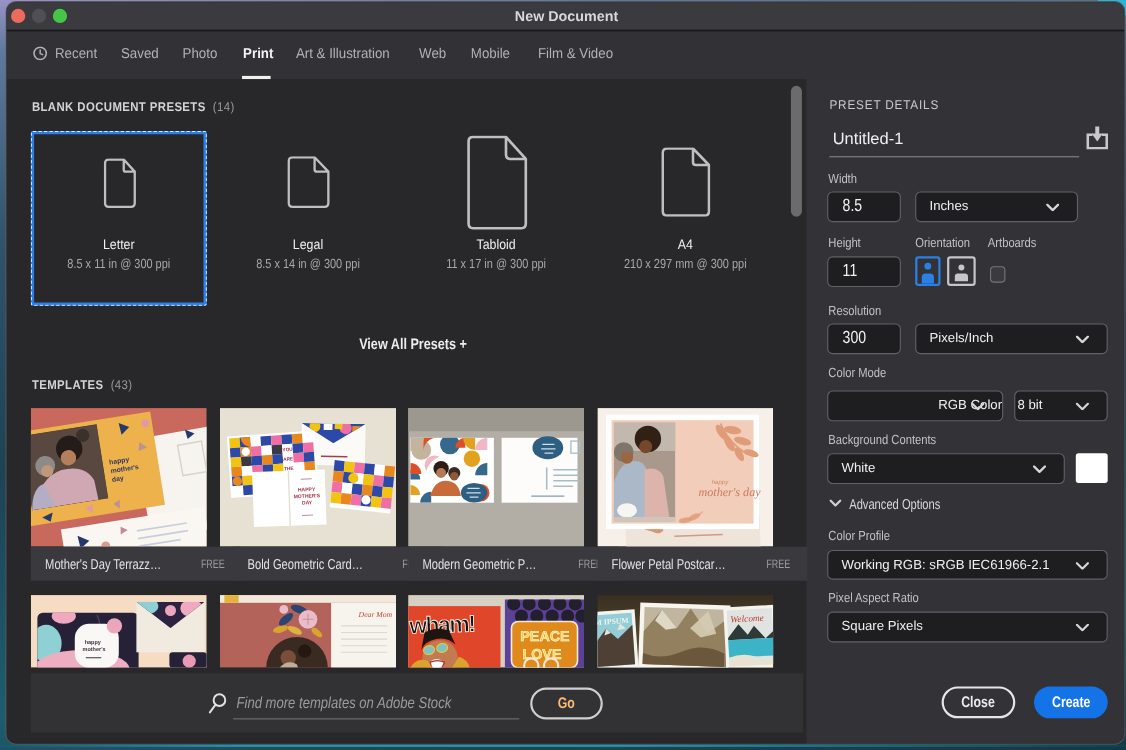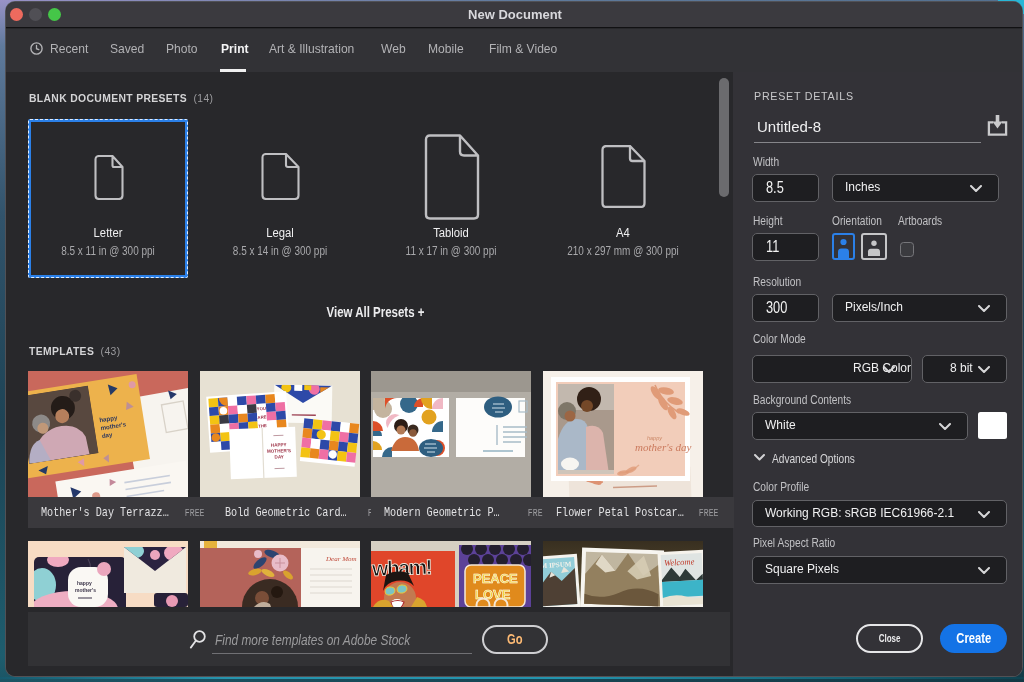--- a/index.html
+++ b/index.html
@@ -17,44 +17,44 @@
   #tabbar { position:absolute; left:0; top:27px; width:1018px; height:43px; background:#323236; }
   .tab { position:absolute; top:12px; font-size:13px; color:#b2b2b5; line-height:15px; white-space:nowrap; transform:scaleX(0.93); transform-origin:0 50%; }
   #printul { position:absolute; left:214px; top:67px; width:26px; height:2.5px; background:#f0f0f0; }
   
   #leftbg { position:absolute; left:0; top:70px; width:727px; height:606px; background:#28282b; }
   #rightbg { position:absolute; left:727px; top:70px; width:291px; height:606px; background:#333237; }
   #sbar { position:absolute; left:713px; top:76px; width:10px; height:119px; border-radius:5px; background:#6b6b6e; }
   .hdr { position:absolute; font-size:11.5px; font-weight:bold; color:#d4d4d6; letter-spacing:0.4px; line-height:13px; transform:scaleX(0.9); transform-origin:0 50%; white-space:nowrap; }
   .hdr span { font-weight:normal; color:#9b9b9e; }
   
-  .pcard { position:absolute; top:116px; width:160px; height:159px; }
+  .pcard { position:absolute; top:105px; width:160px; height:159px; }
   .pname { position:absolute; width:160px; text-align:center; top:108px; font-size:12.5px; color:#f0f0f1; line-height:14px; transform:scaleX(0.9); }
   .pdim { position:absolute; width:160px; text-align:center; top:126px; font-size:12px; color:#a8a8ab; line-height:14px; transform:scaleX(0.83); white-space:nowrap; }
   #selcard { position:absolute; left:22px; top:117px; width:160px; height:159px; border:3px solid #2b80e8; border-radius:2px; }
   #selcard i { position:absolute; inset:-3px; border:1px dashed rgba(255,255,255,0.85); border-radius:2px; }
   
   .timg { position:absolute; width:160px; height:126px; top:369px; overflow:hidden; }
   .timg2 { position:absolute; width:160px; height:66px; top:539px; overflow:hidden; }
-  .tlab { position:absolute; width:191px; height:31px; top:495px; background:#3a393d;font-family:Liberation Mono, monospace; }
+  .tlab { position:absolute; width:191px; height:31px; top:495px; background:#3a393d; }
   .tlab b { position:absolute; left:13px; top:8px; font-weight:normal; font-size:13px; color:#e2e2e4; line-height:15px; white-space:nowrap; transform:scaleX(0.78); transform-origin:0 50%; }
   .tlab s { position:absolute; right:15px; top:9px; text-decoration:none; font-size:11px; color:#9c9c9f; line-height:14px; transform:scaleX(0.74); transform-origin:100% 50%; }
   
   .lbl { position:absolute; font-size:12px; color:#c1c1c4; line-height:13px; transform:scaleX(0.85); transform-origin:0 50%; white-space:nowrap; }
   .in { position:absolute; height:28px; background:#1e1e21; border:1.5px solid #626266; border-radius:5px; font-size:16px; color:#f2f2f2; line-height:25px; padding-left:13px; }
   .in b { display:inline-block; font-weight:normal; transform:scaleX(0.8); transform-origin:0 50%; }
   .sel { position:absolute; height:28px; background:#1e1e21; border:1.5px solid #626266; border-radius:5px; font-size:12px; color:#f0f0f1; line-height:25px; padding-left:12px; white-space:nowrap; }
   .sel svg { position:absolute; right:16px; top:50%; margin-top:-3px; }
   
   #footer { position:absolute; left:22px; top:610px; width:702px; height:54px; background:#323235; }
   #gobtn { position:absolute; left:454px; top:13px; width:66px; height:29px; border:2px solid #cfcfd2; border-radius:15px; text-align:center; line-height:25px; font-size:14px; font-weight:bold; color:#fdba74; }
   #searchph { position:absolute; left:187px; top:20px; font-size:14.5px; font-style:italic; color:#9b9b9d; line-height:16px; transform:scaleX(0.82); transform-origin:0 50%; white-space:nowrap; }
   #searchul { position:absolute; left:184px; top:41px; width:260px; height:1px; background:#707074; }
   
-  #closebtn { position:absolute; left:850px; top:622px; width:67px; height:29px; border:2px solid #e6e6e8; border-radius:15px; text-align:center; line-height:25px; font-size:10px; font-weight:bold; color:#ebebed; }
+  #closebtn { position:absolute; left:850px; top:622px; width:67px; height:29px; border:2px solid #e6e6e8; border-radius:15px; text-align:center; line-height:25px; font-size:14px; font-weight:bold; color:#ebebed; }
   #closebtn span, #createbtn span, #gobtn span { display:inline-block; transform:scaleX(0.8); }
   #createbtn { position:absolute; left:934px; top:622px; width:67px; height:29px; background:#1473e6; border-radius:15px; text-align:center; line-height:29px; font-size:14px; font-weight:bold; color:#fff; }
 </style>
 </head>
 <body>
 <div id="cornertr"></div>
 <div id="deskline"></div>
 <div id="win">
 
   <div id="tabbar">
@@ -513,31 +513,31 @@
     <svg class="abs" style="left:161px;top:18px;" width="17" height="20" viewBox="0 0 17 20">
         <circle cx="10.5" cy="6.5" r="5.3" fill="none" stroke="#e2e2e4" stroke-width="1.8"></circle>
         <path d="M6.8 10.8L1.8 17.6" stroke="#e2e2e4" stroke-width="1.8" stroke-linecap="round"></path>
       </svg>
     <div id="searchph">Find more templates on Adobe Stock</div>
     <div id="searchul"></div>
     <div id="gobtn"><span>Go</span></div>
   </div>
 
   <div class="abs" style="left:748px;top:88px;font-size:11.5px;color:#c9c9cb;letter-spacing:0.8px;line-height:13px;transform:scaleX(0.93);transform-origin:0 50%;white-space:nowrap;">PRESET DETAILS</div>
-  <div class="abs" style="left:751px;top:116px;font-size:15px;color:#f0f0f1;line-height:17px;">Untitled-8</div>
+  <div class="abs" style="left:751px;top:116px;font-size:15px;color:#f0f0f1;line-height:17px;">Untitled-1</div>
   <div class="abs" style="left:748px;top:140px;width:227px;height:1px;background:#86868a;"></div>
   <svg class="abs" style="left:981px;top:112px;" width="21" height="22" viewBox="0 0 21 22">
       <path d="M6.2 8.4H1.9V20.7H19.1V8.4H14.8" fill="none" stroke="#c9c9cb" stroke-width="2.3"></path>
       <rect x="8.7" y="1" width="3.6" height="7" fill="#c9c9cb"></rect>
       <path d="M5.4 7.4h10.2L10.5 14.6Z" fill="#c9c9cb"></path>
     </svg>
 
   <div class="lbl" style="left:747px;top:154px;">Width</div>
   <div class="in" style="left:746px;top:172px;width:67px;"><b>8.5</b></div>
-  <div class="sel" style="left:826px;top:172px;width:167px;">Inches<svg width="12" height="7" viewBox="0 0 12 7">
+  <div class="sel" style="left:826px;top:172px;width:148px;">Inches<svg width="12" height="7" viewBox="0 0 12 7">
         <path d="M1 1l5 5 5-5" fill="none" stroke="#d6d6d8" stroke-width="2" stroke-linecap="round" stroke-linejoin="round"></path>
       </svg></div>
 
   <div class="lbl" style="left:747px;top:213px;">Height</div>
   <div class="lbl" style="left:826px;top:213px;">Orientation</div>
   <div class="lbl" style="left:892px;top:213px;">Artboards</div>
   <div class="in" style="left:746px;top:231px;width:67px;"><b>11</b></div>
   <div class="abs" style="left:826px;top:231px;width:23px;height:27px;border:2px solid #2b80e8;border-radius:3px;">
     <svg style="position:absolute;left:1px;top:2px;" width="17" height="21" viewBox="0 0 17 21">
         <circle cx="8.5" cy="5" r="3.1" fill="#2b80e8"></circle>
@@ -555,21 +555,21 @@
   <div class="lbl" style="left:747px;top:274px;">Resolution</div>
   <div class="in" style="left:746px;top:292px;width:67px;"><b>300</b></div>
   <div class="sel" style="left:826px;top:292px;width:175px;">Pixels/Inch<svg width="12" height="7" viewBox="0 0 12 7">
         <path d="M1 1l5 5 5-5" fill="none" stroke="#d6d6d8" stroke-width="2" stroke-linecap="round" stroke-linejoin="round"></path>
       </svg></div>
 
   <div class="lbl" style="left:747px;top:331px;">Color Mode</div>
   <div class="sel" style="left:746px;top:353px;width:160px;text-align:right;">RGB Color<svg width="12" height="7" viewBox="0 0 12 7">
         <path d="M1 1l5 5 5-5" fill="none" stroke="#d6d6d8" stroke-width="2" stroke-linecap="round" stroke-linejoin="round"></path>
       </svg></div>
-  <div class="sel" style="left:916px;top:353px;width:85px;padding-left:27px;">8 bit<svg width="12" height="7" viewBox="0 0 12 7">
+  <div class="sel" style="left:916px;top:353px;width:85px;padding-left:2px;">8 bit<svg width="12" height="7" viewBox="0 0 12 7">
         <path d="M1 1l5 5 5-5" fill="none" stroke="#d6d6d8" stroke-width="2" stroke-linecap="round" stroke-linejoin="round"></path>
       </svg></div>
 
   <div class="lbl" style="left:747px;top:392px;">Background Contents</div>
   <div class="sel" style="left:746px;top:410px;width:216px;">White<svg width="12" height="7" viewBox="0 0 12 7">
         <path d="M1 1l5 5 5-5" fill="none" stroke="#d6d6d8" stroke-width="2" stroke-linecap="round" stroke-linejoin="round"></path>
       </svg></div>
   <div class="abs" style="left:972px;top:410px;width:29px;height:27px;background:#fff;border-radius:2.5px;"></div>
 
   <svg class="abs" style="left:748px;top:452px;" width="11" height="7" viewBox="0 0 11 7">

